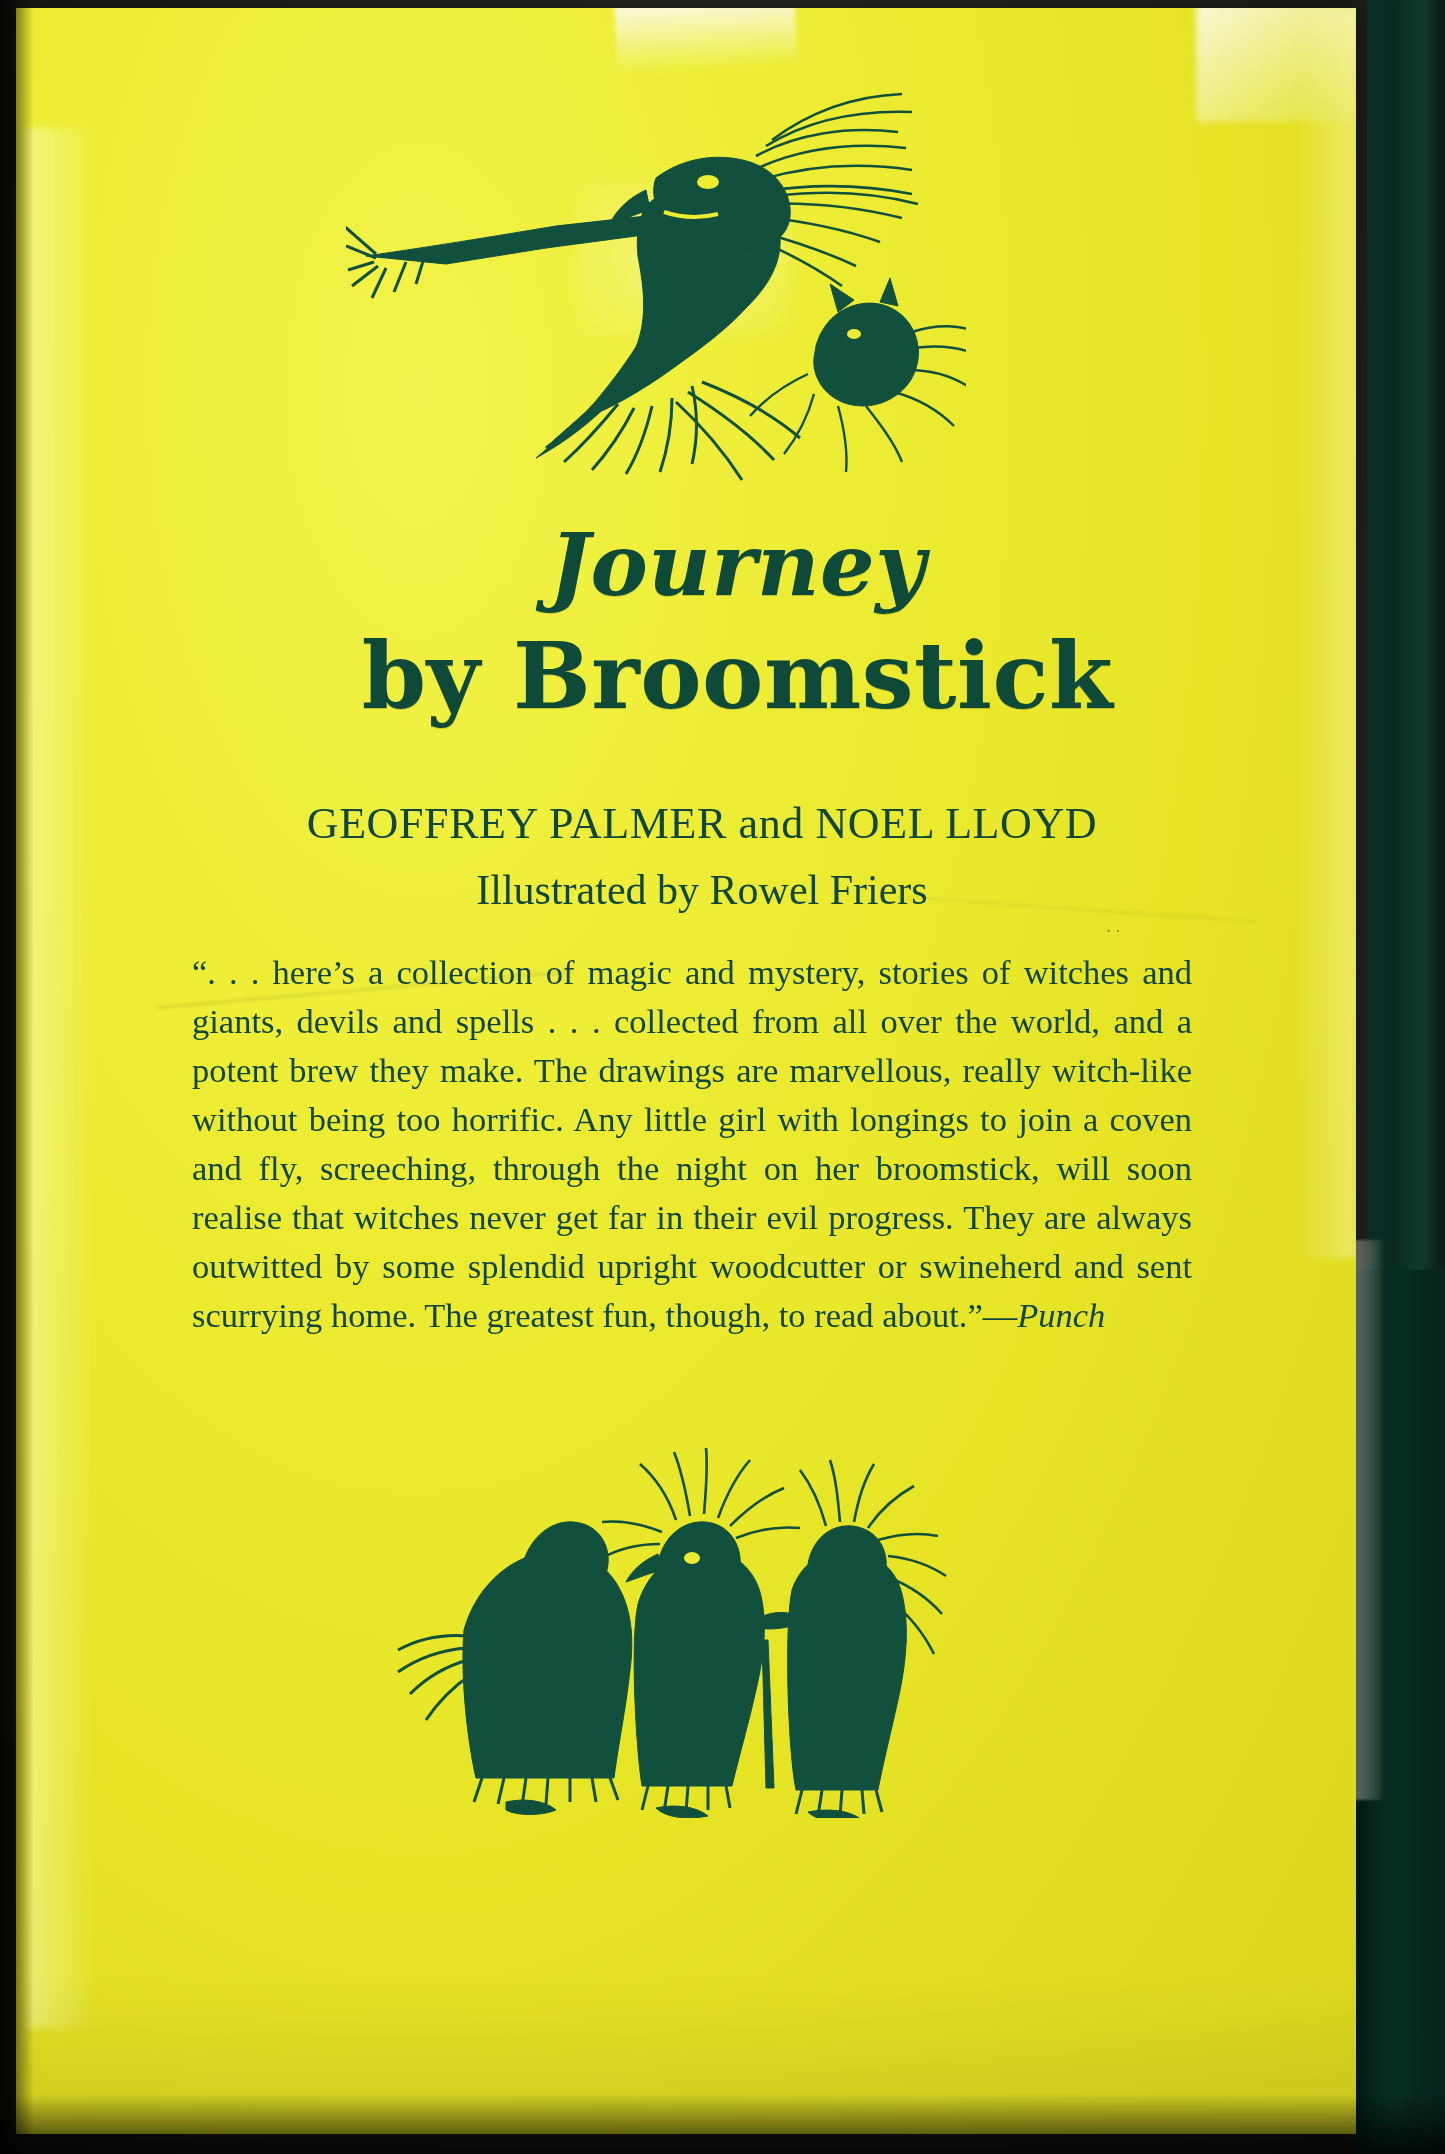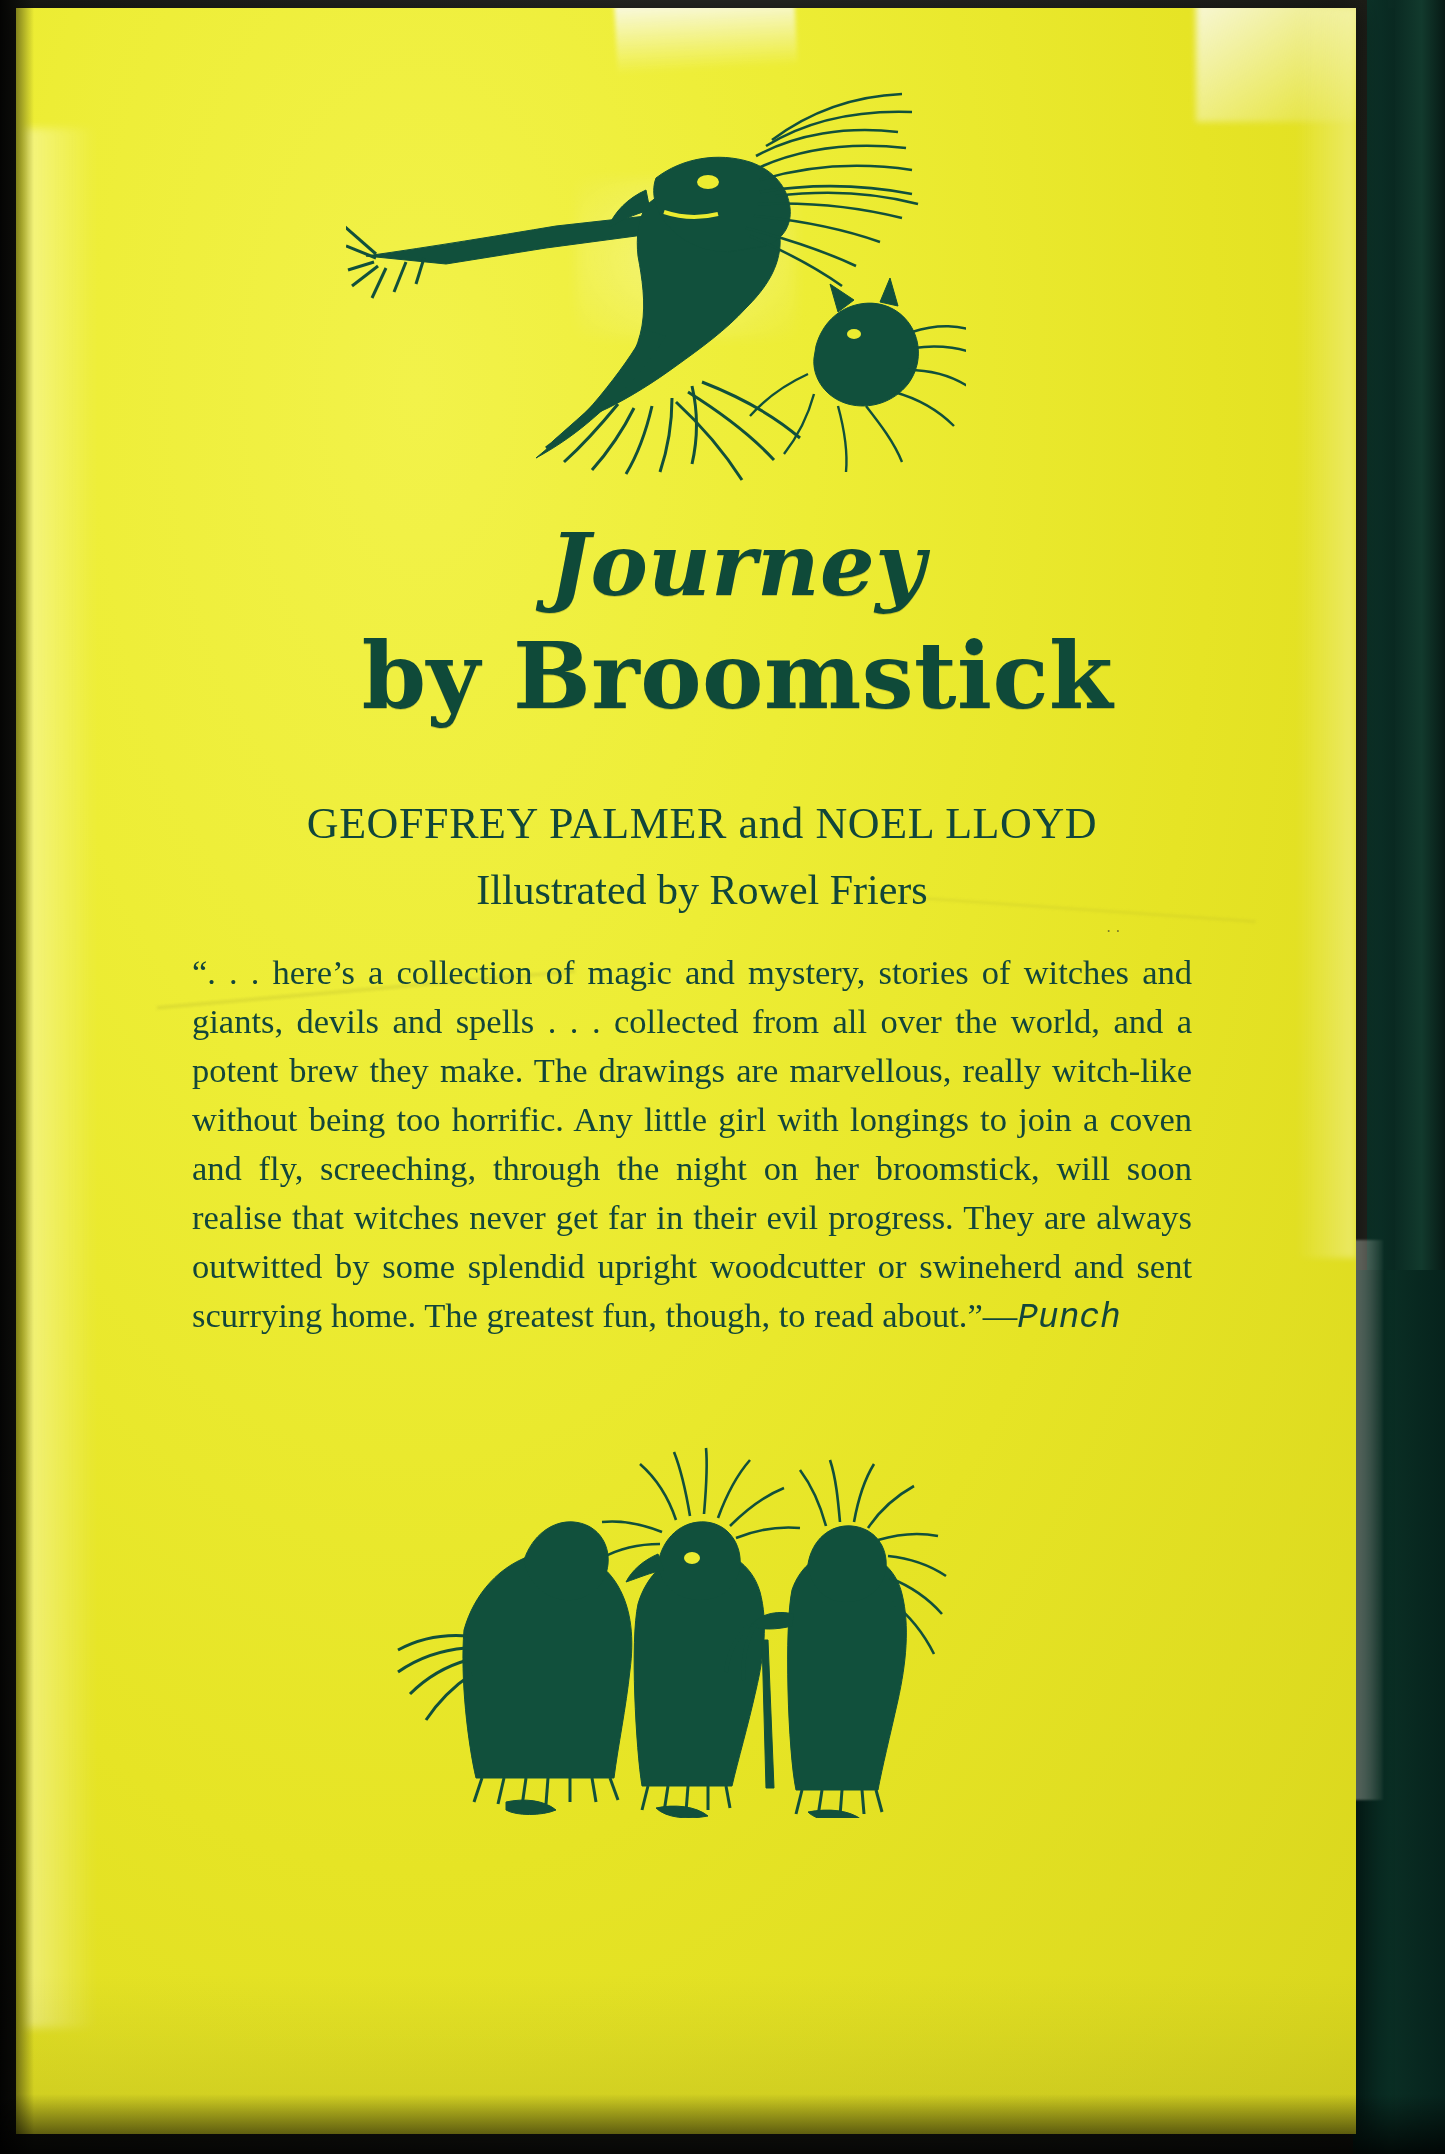--- a/index.html
+++ b/index.html
@@ -202,21 +202,20 @@
     width: 1000px;
     color: #13463b;
     font-family: "Liberation Serif", serif;
     font-size: 34.5px;
     line-height: 1.42;
     text-align: justify;
     text-justify: inter-word;
   }
   .blurb .source {
     font-style: italic;
-    font-family: Liberation Mono, monospace;
   }
 </style>
 </head>
 <body>
 
 <div id="photo">
 
   <div class="spine-block"></div>
   <div class="spine-block lower"></div>
   <div class="spine-light"></div>

